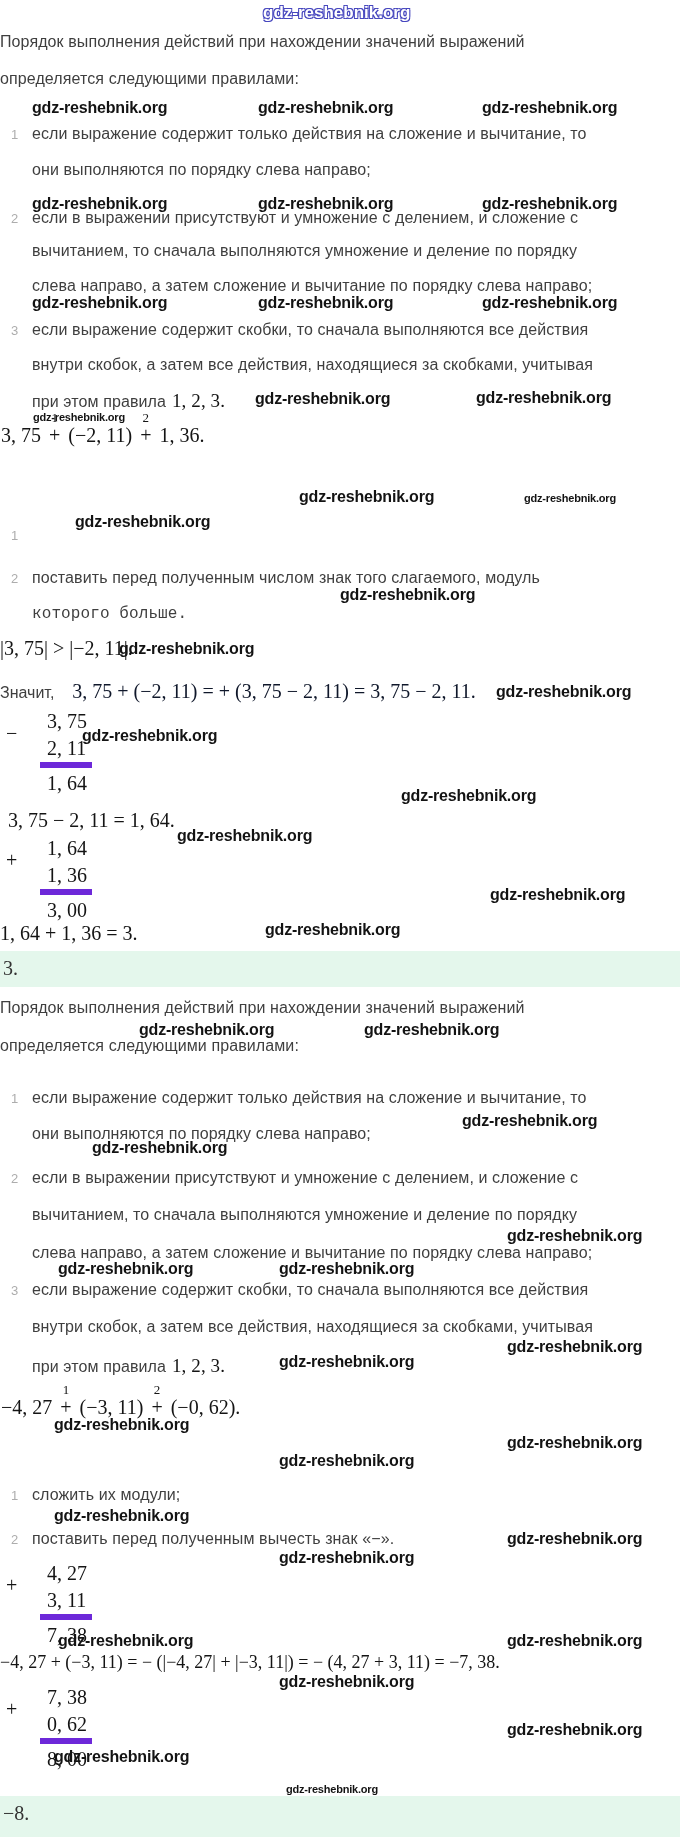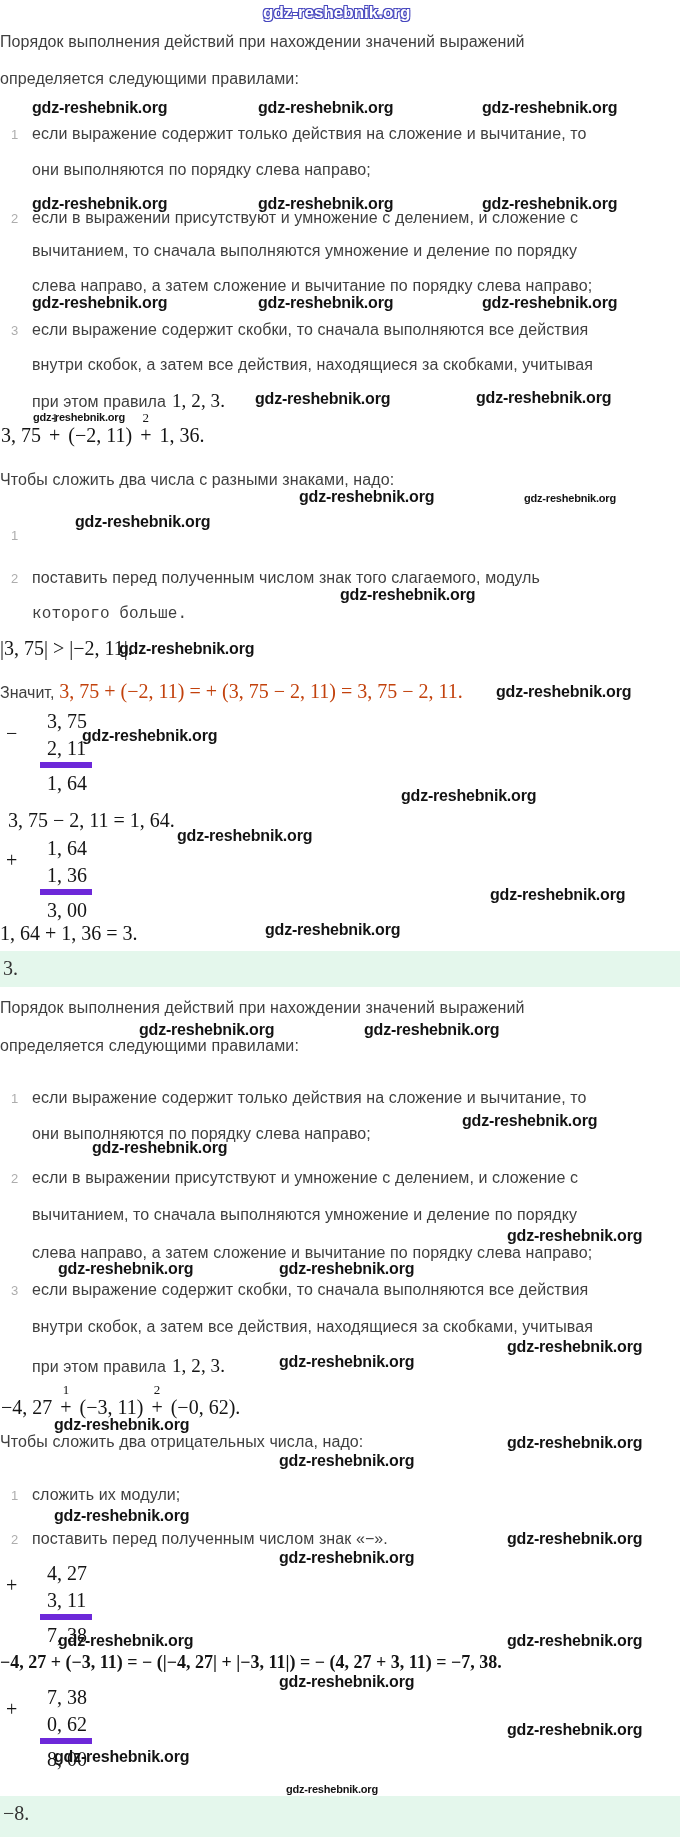--- a/index.html
+++ b/index.html
@@ -13,22 +13,22 @@
   .m{position:absolute;font-family:"Liberation Serif",serif;font-size:20px;color:#141414;white-space:nowrap;}
   .m.wide{font-size:18px;}
   .mi{font-family:"Liberation Serif",serif;font-size:19px;color:#141414;margin-left:6px;}
   
   .wm{position:absolute;font-size:16px;font-weight:bold;color:#131313;white-space:nowrap;letter-spacing:-.2px;}
   .wm.sm{font-size:11px;}
   .wm-top{position:absolute;font-size:17px;font-weight:bold;white-space:nowrap;color:#ffffff;
           text-shadow:-1px -1px 0 #4646be, 1px -1px 0 #4646be, -1px 1px 0 #4646be, 1px 1px 0 #4646be;}
   
   .eq{position:absolute;white-space:nowrap;}
-  .eq .lbl{font-family:"Liberation Sans",sans-serif;font-size:16px;color:#3f3f3f;margin-right:5px;}
-  .eq .mr{font-family:"Liberation Serif",serif;font-size:20px;color:#c2410c;}
+  .eq .lbl{font-family:"Liberation Sans",sans-serif;font-size:16px;color:#3f3f3f;margin-right:18px;}
+  .eq .mr{font-family:"Liberation Serif",serif;font-size:20px;color:#0f172a;}
   
   .expr{display:flex;align-items:baseline;}
   .op-ord{position:relative;display:inline-block;margin:0 8px;}
   .op-ord .ord{position:absolute;left:50%;transform:translateX(-50%);top:-14px;font-size:13px;color:#141414;}
   
   .col{position:absolute;font-family:"Liberation Serif",serif;font-size:20px;color:#141414;display:flex;align-items:flex-start;}
   .col .op{width:34px;padding-top:14px;}
   .col .rows{display:inline-flex;flex-direction:column;}
   .col .r{line-height:27px;padding:0 5px 0 7px;}
   .col .r2{border-bottom:6px solid #6d28d9;}
@@ -64,21 +64,20 @@
   </div>
 
   <div class="m expr" style="left:1px;top:424px;">
     <span>3, 75</span>
     <span class="op-ord"><span class="ord">1</span><span>+</span></span>
     <span>(−2, 11)</span>
     <span class="op-ord"><span class="ord">2</span><span>+</span></span>
     <span>1, 36.</span>
   </div>
 
-  <div class="t" style="left:0;top:471px;">Чтобы сложить два числа с разными знаками, надо:</div>
 
   <div class="num" style="left:11px;top:528px;">1</div>
   <div class="num" style="left:11px;top:571px;">2</div>
   <div class="t" style="left:32px;top:569px;">поставить перед полученным числом знак того слагаемого, модуль</div>
   <div class="t" style="left:32px;top:605px;font-family:Liberation Mono, monospace;">которого больше.</div>
 
   <div class="m" style="left:0;top:637px;">|3, 75| &gt; |−2, 11|.</div>
 
   <div class="eq" style="left:0;top:680px;">
     <span class="lbl">Значит,</span><span class="mr">3, 75 + (−2, 11) = + (3, 75 − 2, 11) = 3, 75 − 2, 11.</span>
@@ -130,37 +129,36 @@
   </div>
 
   <div class="m expr" style="left:1px;top:1396px;">
     <span>−4, 27</span>
     <span class="op-ord"><span class="ord">1</span><span>+</span></span>
     <span>(−3, 11)</span>
     <span class="op-ord"><span class="ord">2</span><span>+</span></span>
     <span>(−0, 62).</span>
   </div>
 
-  <div class="t" style="left:0;top:1433px;">Чтобы сложить два отрицательных числа, надо:</div>
 
   <div class="num" style="left:11px;top:1488px;">1</div>
   <div class="t" style="left:32px;top:1486px;">сложить их модули;</div>
   <div class="num" style="left:11px;top:1532px;">2</div>
-  <div class="t" style="left:32px;top:1530px;">поставить перед полученным числом знак «−».</div>
+  <div class="t" style="left:32px;top:1530px;">поставить перед полученным вычесть знак «−».</div>
 
   <div class="col" style="left:6px;top:1560px;">
     <span class="op">+</span>
     <span class="rows">
       <span class="r">4, 27</span>
       <span class="r r2">3, 11</span>
       <span class="r res">7, 38</span>
     </span>
   </div>
 
-  <div class="m wide" style="left:0;top:1652px;font-weight:bold;">−4, 27 + (−3, 11) = − (|−4, 27| + |−3, 11|) = − (4, 27 + 3, 11) = −7, 38.</div>
+  <div class="m wide" style="left:0;top:1652px;">−4, 27 + (−3, 11) = − (|−4, 27| + |−3, 11|) = − (4, 27 + 3, 11) = −7, 38.</div>
 
   <div class="col" style="left:6px;top:1684px;">
     <span class="op">+</span>
     <span class="rows">
       <span class="r">7, 38</span>
       <span class="r r2">0, 62</span>
       <span class="r res">8, 00</span>
     </span>
   </div>
 

